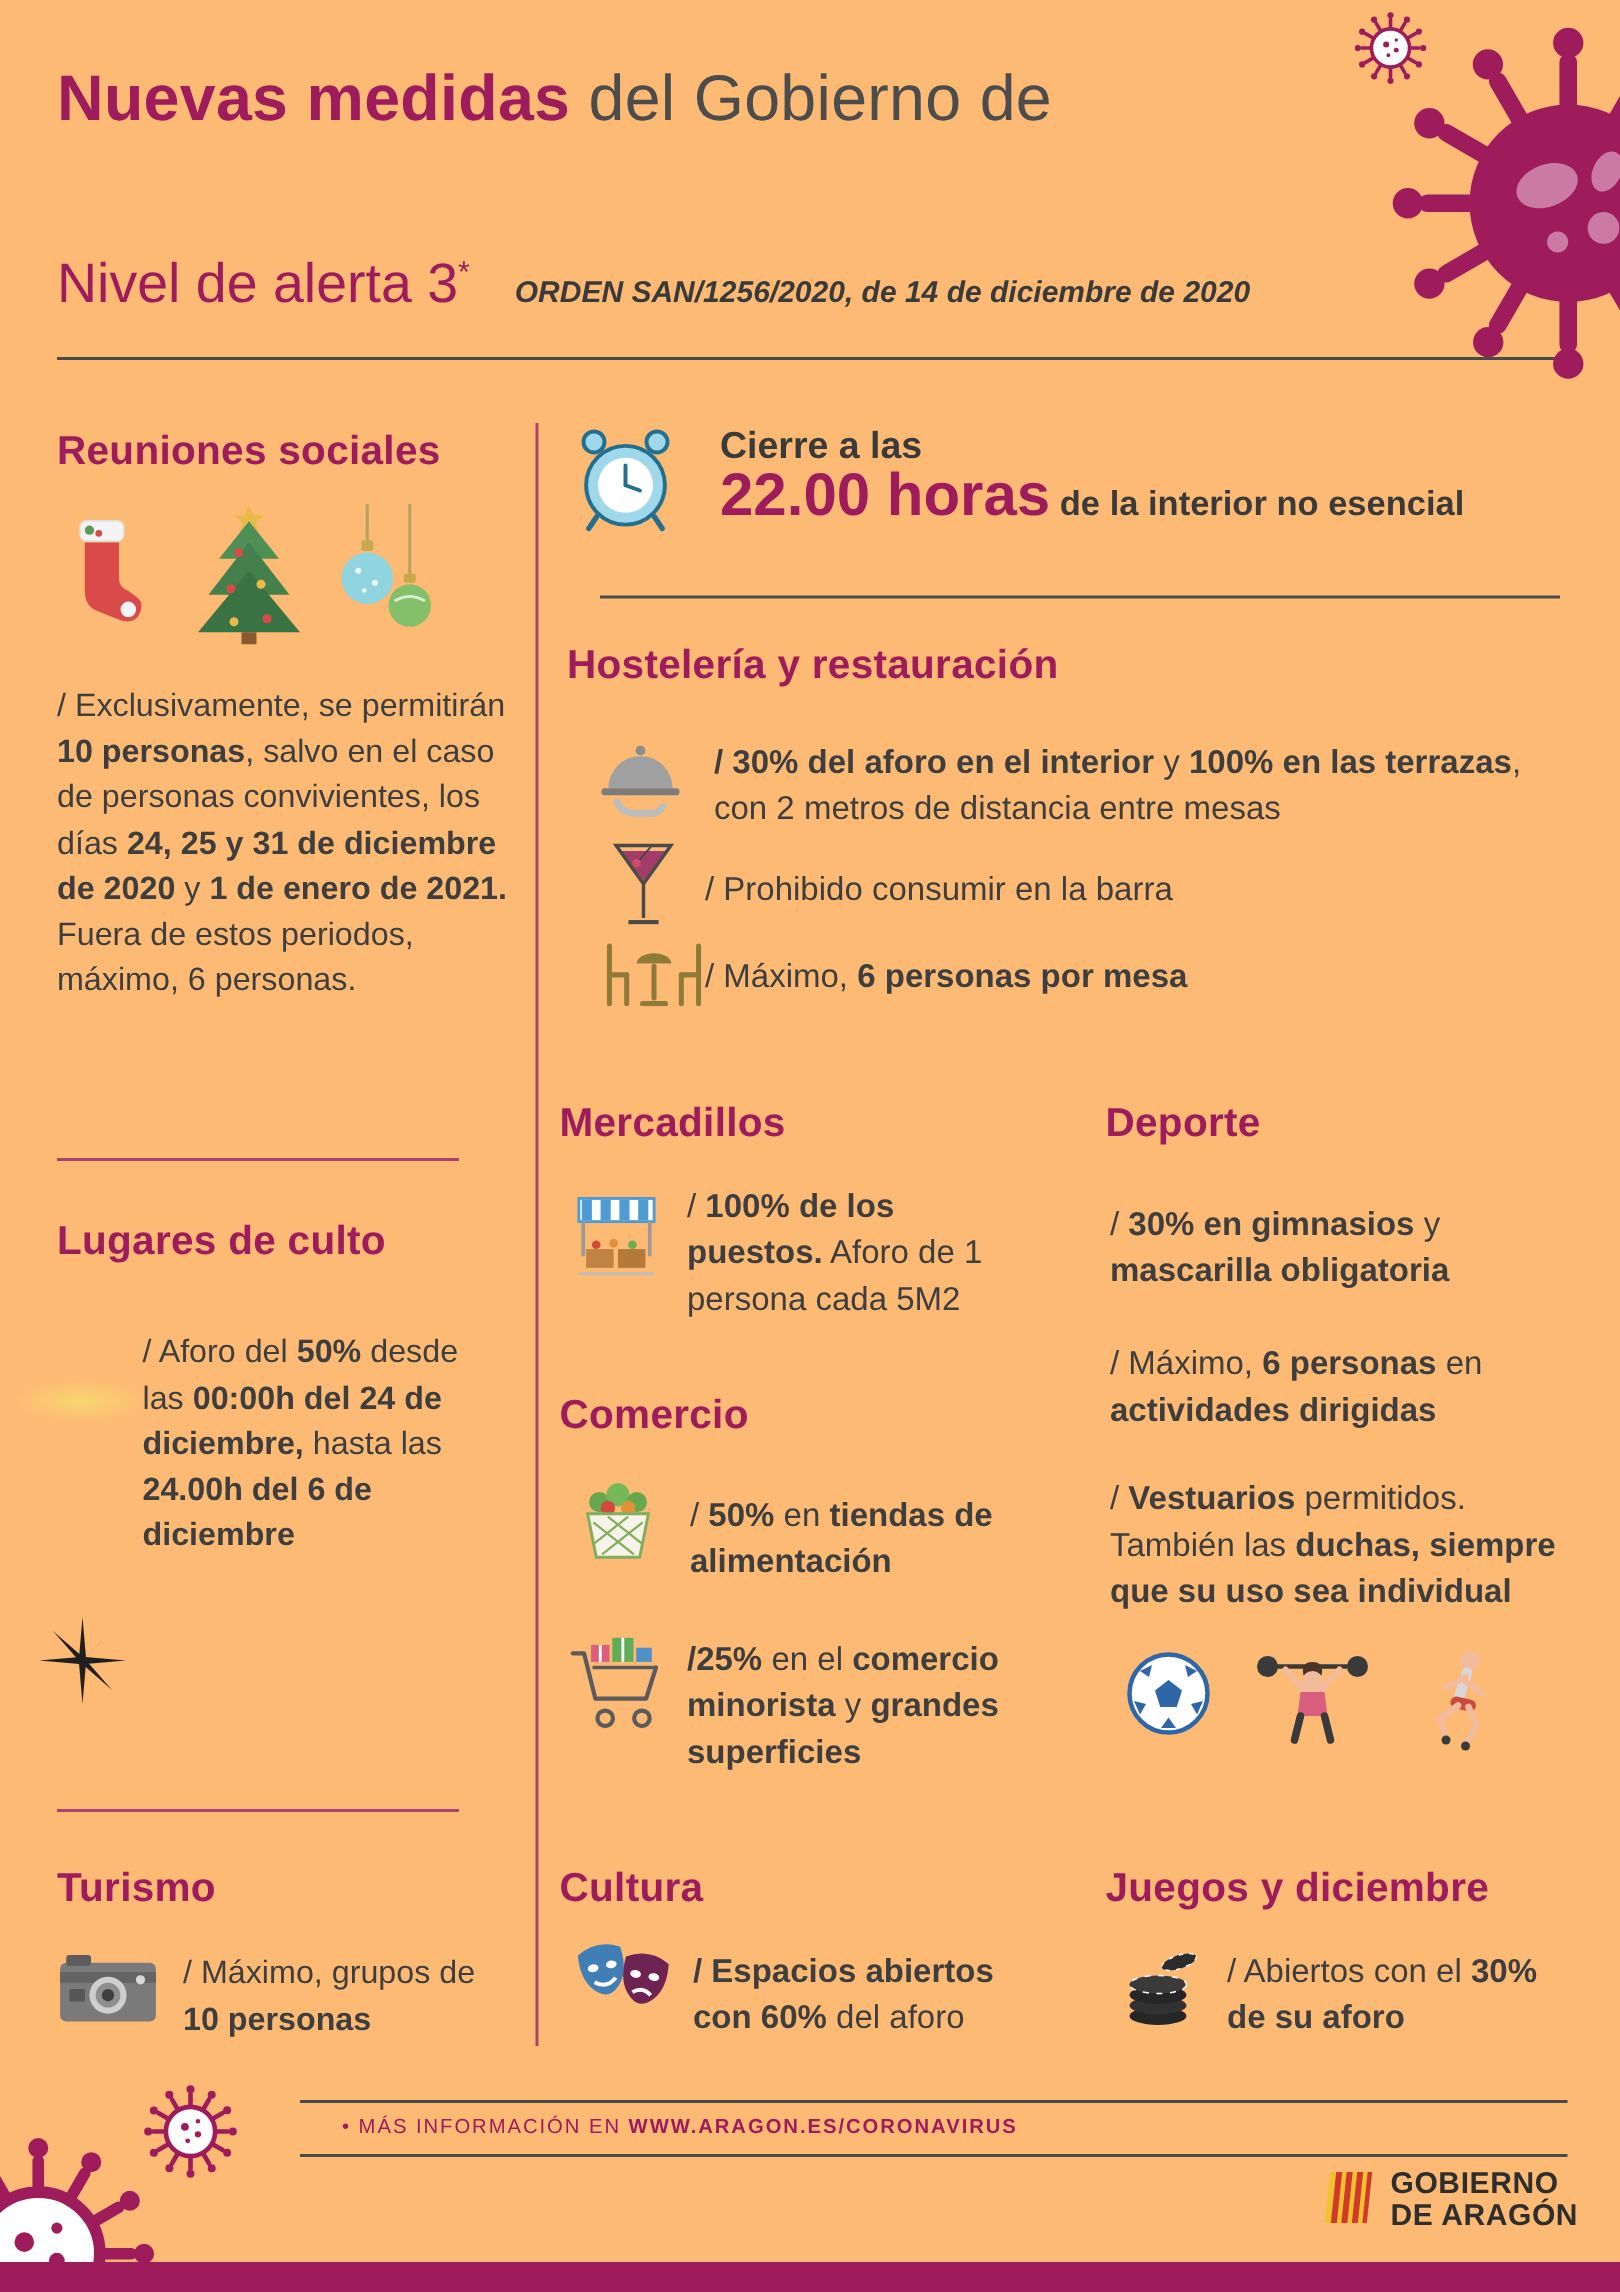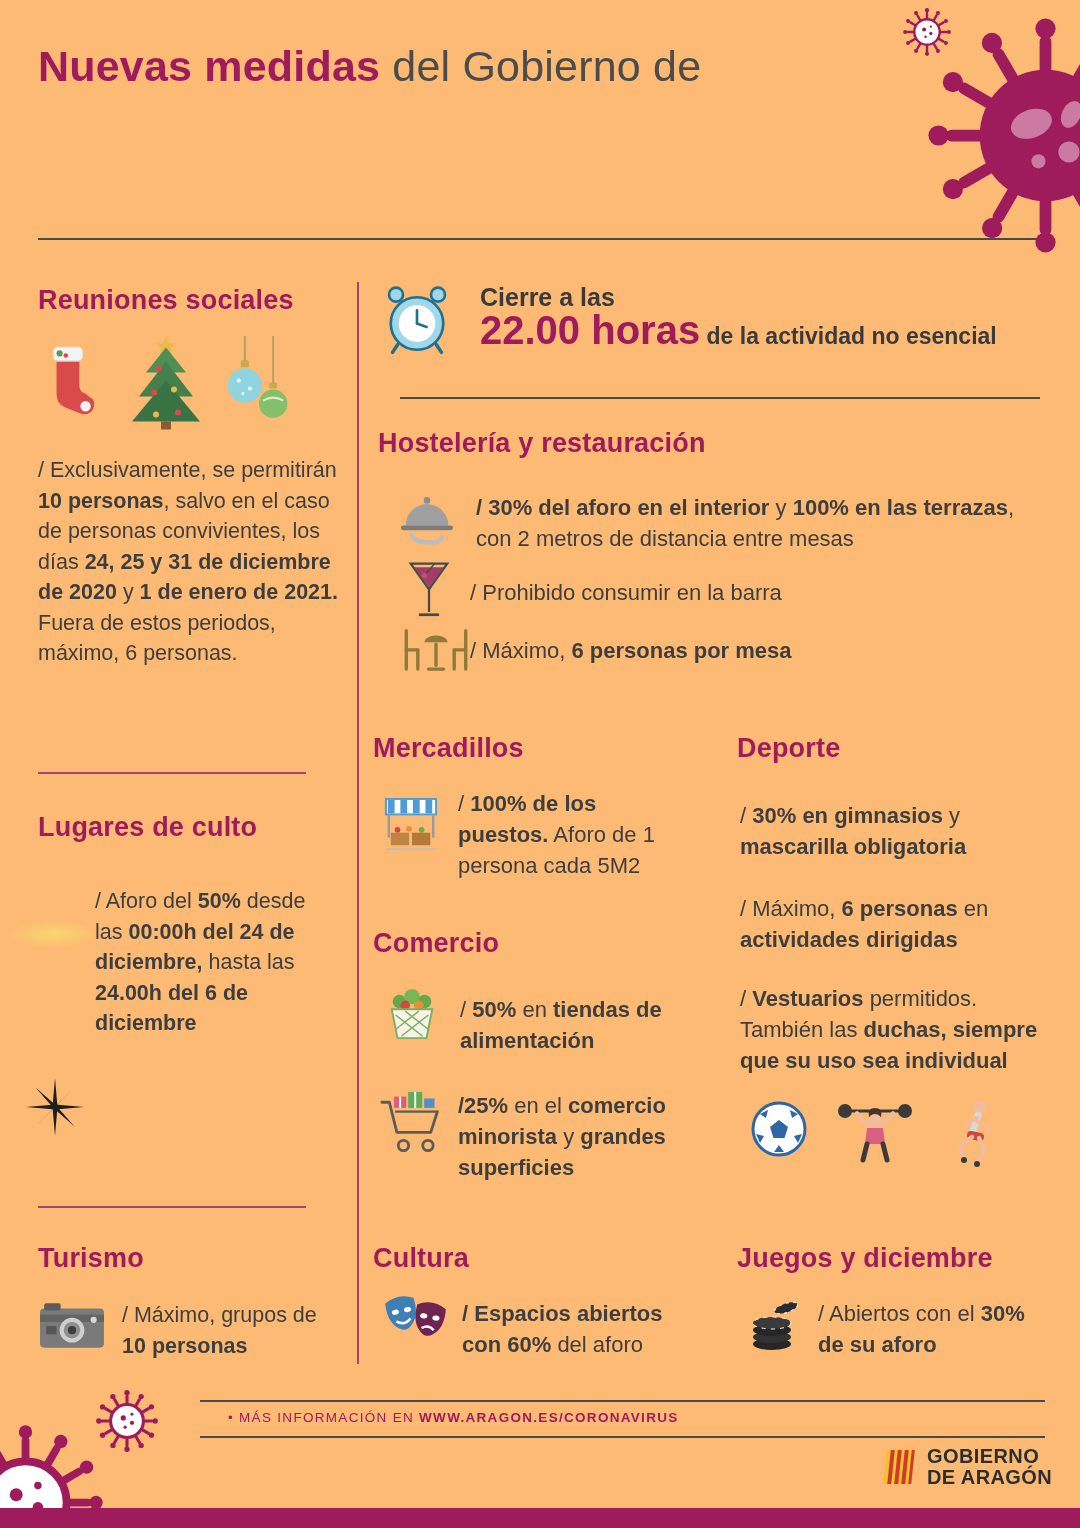--- a/index.html
+++ b/index.html
@@ -30,20 +30,26 @@
 </style>
 </head>
 <body>
 
 <div class="page">
 
   <div class="abs title" style="left:38px;top:40px;width:830px">
     <div><span class="mb">Nuevas medidas</span><span> del Gobierno de</span></div>
   </div>
 
+  <div class="abs" style="left:38px;top:168px;display:flex;align-items:baseline;gap:30px">
+    <div style="font-size:37px;color:#9e1b5c;font-weight:400">
+      <span>Nivel de alerta 3</span><sup style="font-size:20px">*</sup>
+    </div>
+    <div style="font-style:italic;font-size:20px;color:#3a3a3a;font-weight:700">ORDEN SAN/1256/2020, de 14 de diciembre de 2020</div>
+  </div>
 
   <div class="abs hr-dark" style="left:38px;top:238px;width:1004px"></div>
 
   <div class="abs virus icon" style="left:903px;top:8px;width:48px;height:48px">
       <svg viewBox="0 0 100 100">
         <g class="sp">
           <line x1="77.0" y1="50.0" x2="90.0" y2="50.0"></line>
           <circle cx="95.5" cy="50.0" r="4.3"></circle>
           <line x1="73.4" y1="63.5" x2="84.6" y2="70.0"></line>
           <circle cx="89.4" cy="72.8" r="4.3"></circle>
@@ -200,21 +206,21 @@
       <line x1="62" y1="70" x2="68" y2="79" stroke="#236f8d" stroke-width="4" stroke-linecap="round"></line>
       <circle cx="40" cy="46" r="30" fill="#9fd8ea" stroke="#236f8d" stroke-width="3"></circle>
       <circle cx="40" cy="46" r="21" fill="#ffffff"></circle>
       <line x1="40" y1="46" x2="40" y2="31" stroke="#236f8d" stroke-width="3" stroke-linecap="round"></line>
       <line x1="40" y1="46" x2="51" y2="50" stroke="#236f8d" stroke-width="3" stroke-linecap="round"></line>
     </svg>
   </div>
   <div class="abs" style="left:480px;top:283px;font-size:25px;font-weight:700;color:#3a3a3a">Cierre a las</div>
   <div class="abs" style="left:480px;top:308px;display:flex;align-items:baseline">
     <span style="font-size:40px;font-weight:700;color:#9e1b5c">22.00 horas</span>
-    <span style="font-size:23px;font-weight:700;color:#3a3a3a;white-space:pre"> de la actividad no esencial</span>
+    <span style="font-size:23px;font-weight:700;color:#3a3a3a;white-space:pre"> de la interior no esencial</span>
   </div>
   <div class="abs hr-dark" style="left:400px;top:397px;width:640px"></div>
 
   <div class="abs h" style="left:378px;top:428px">Hostelería y restauración</div>
 
   <div class="abs icon" style="left:398px;top:492px;width:58px;height:54px">
     <svg viewBox="0 0 62 58">
       <circle cx="31" cy="9" r="3.5" fill="#8d8d8d"></circle>
       <path d="M8 36 a23 23 0 0 1 46 0 z" fill="#a0a0a0"></path>
       <rect x="3" y="36" width="56" height="5" rx="2.5" fill="#7c7c7c"></rect>
@@ -448,21 +454,21 @@
         <circle class="body-o" cx="50" cy="50" r="26.5"></circle>
         <g class="dots">
           <circle cx="44" cy="45" r="4.2"></circle>
           <circle cx="58" cy="53" r="3.4"></circle>
           <circle cx="47" cy="60" r="2.6"></circle>
           <circle cx="58" cy="39" r="2.4"></circle>
         </g>
       </svg>
     </div>
 
-  <div class="abs" style="left:880px;top:1446px;display:flex;align-items:center;gap:9px">
+  <div class="abs" style="left:880px;top:1446px;display:flex;gap:9px">
     <span class="icon" style="width:38px;height:38px;display:inline-block">
       <svg viewBox="0 0 38 38">
         <g transform="skewX(-6)">
           <rect x="7" y="2" width="28" height="34" fill="#f2c12e"></rect>
           <rect x="11" y="2" width="4" height="34" fill="#cf3a2a"></rect>
           <rect x="18" y="2" width="4" height="34" fill="#cf3a2a"></rect>
           <rect x="25" y="2" width="4" height="34" fill="#cf3a2a"></rect>
           <rect x="32" y="2" width="3" height="34" fill="#cf3a2a"></rect>
         </g>
       </svg>

